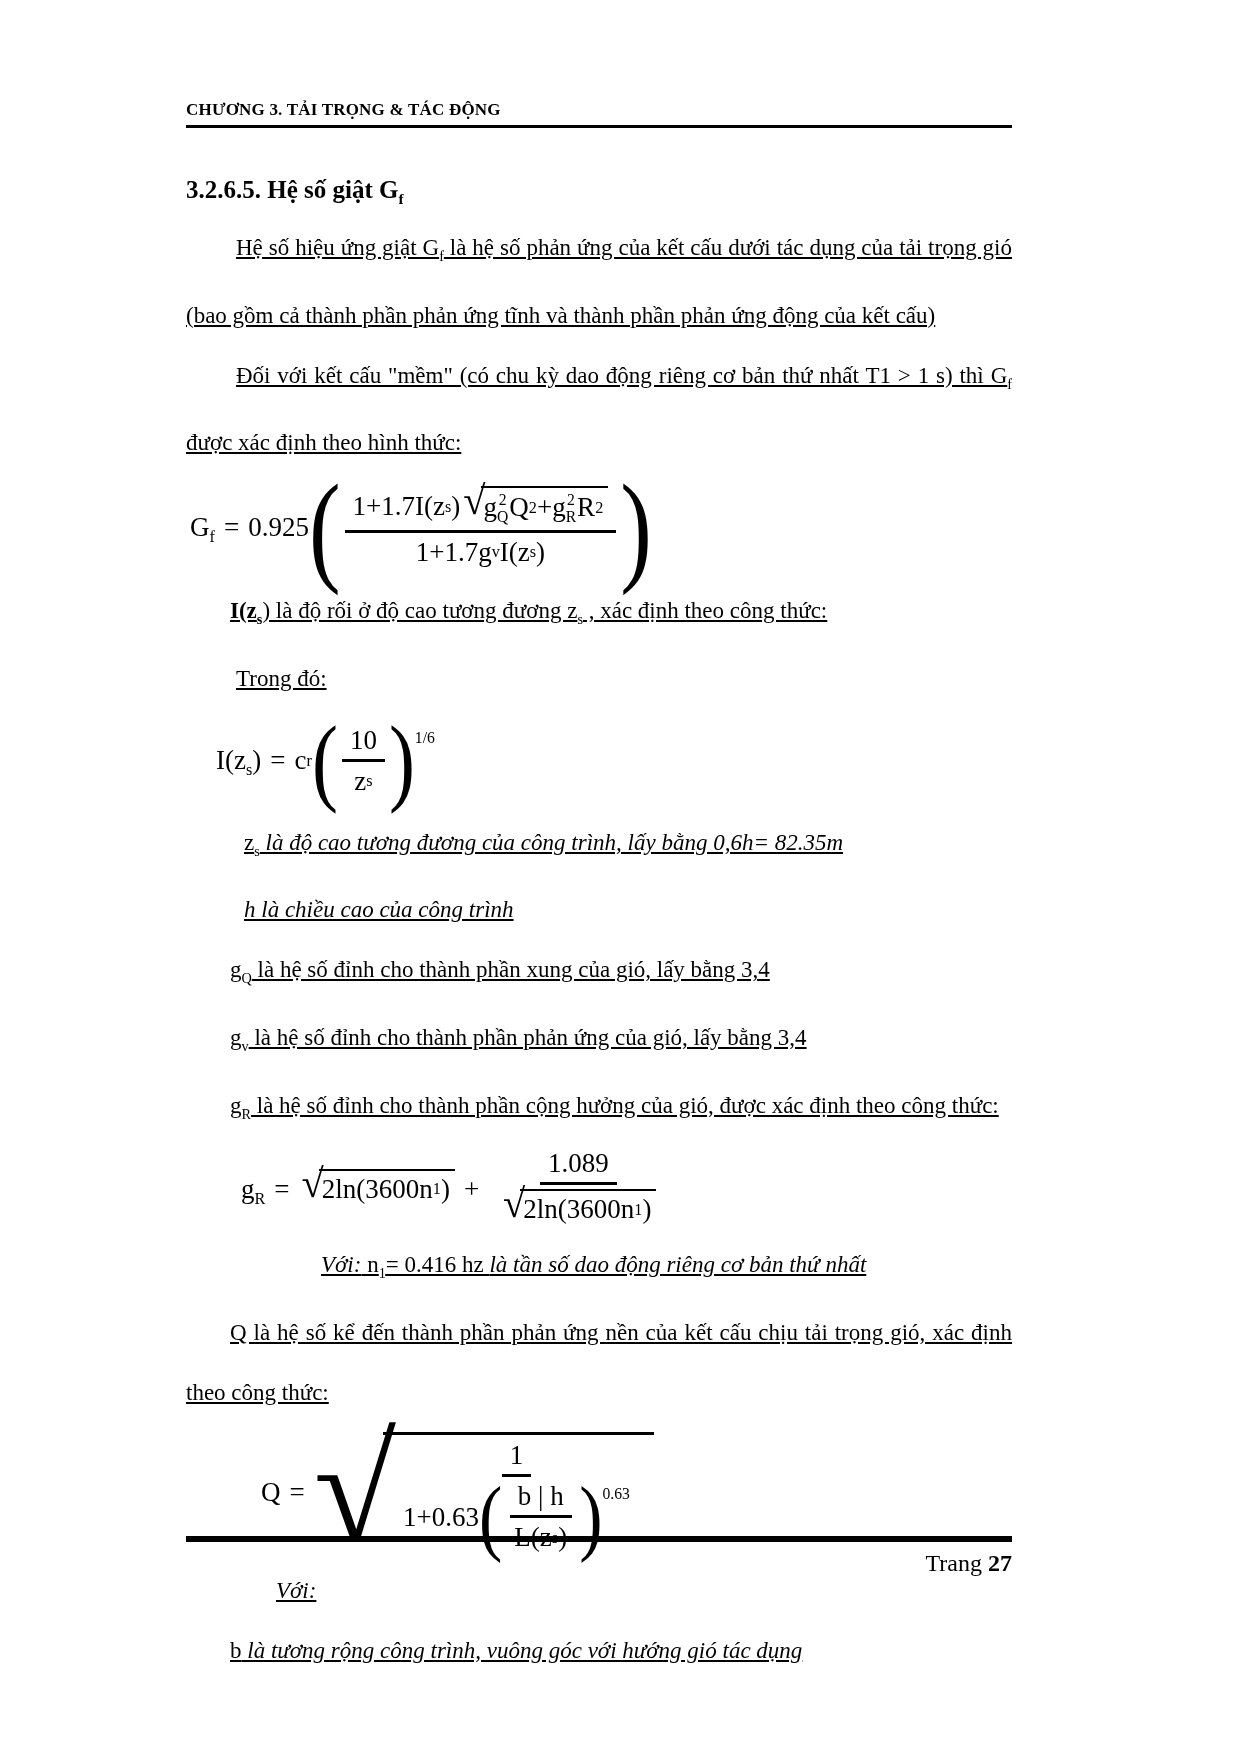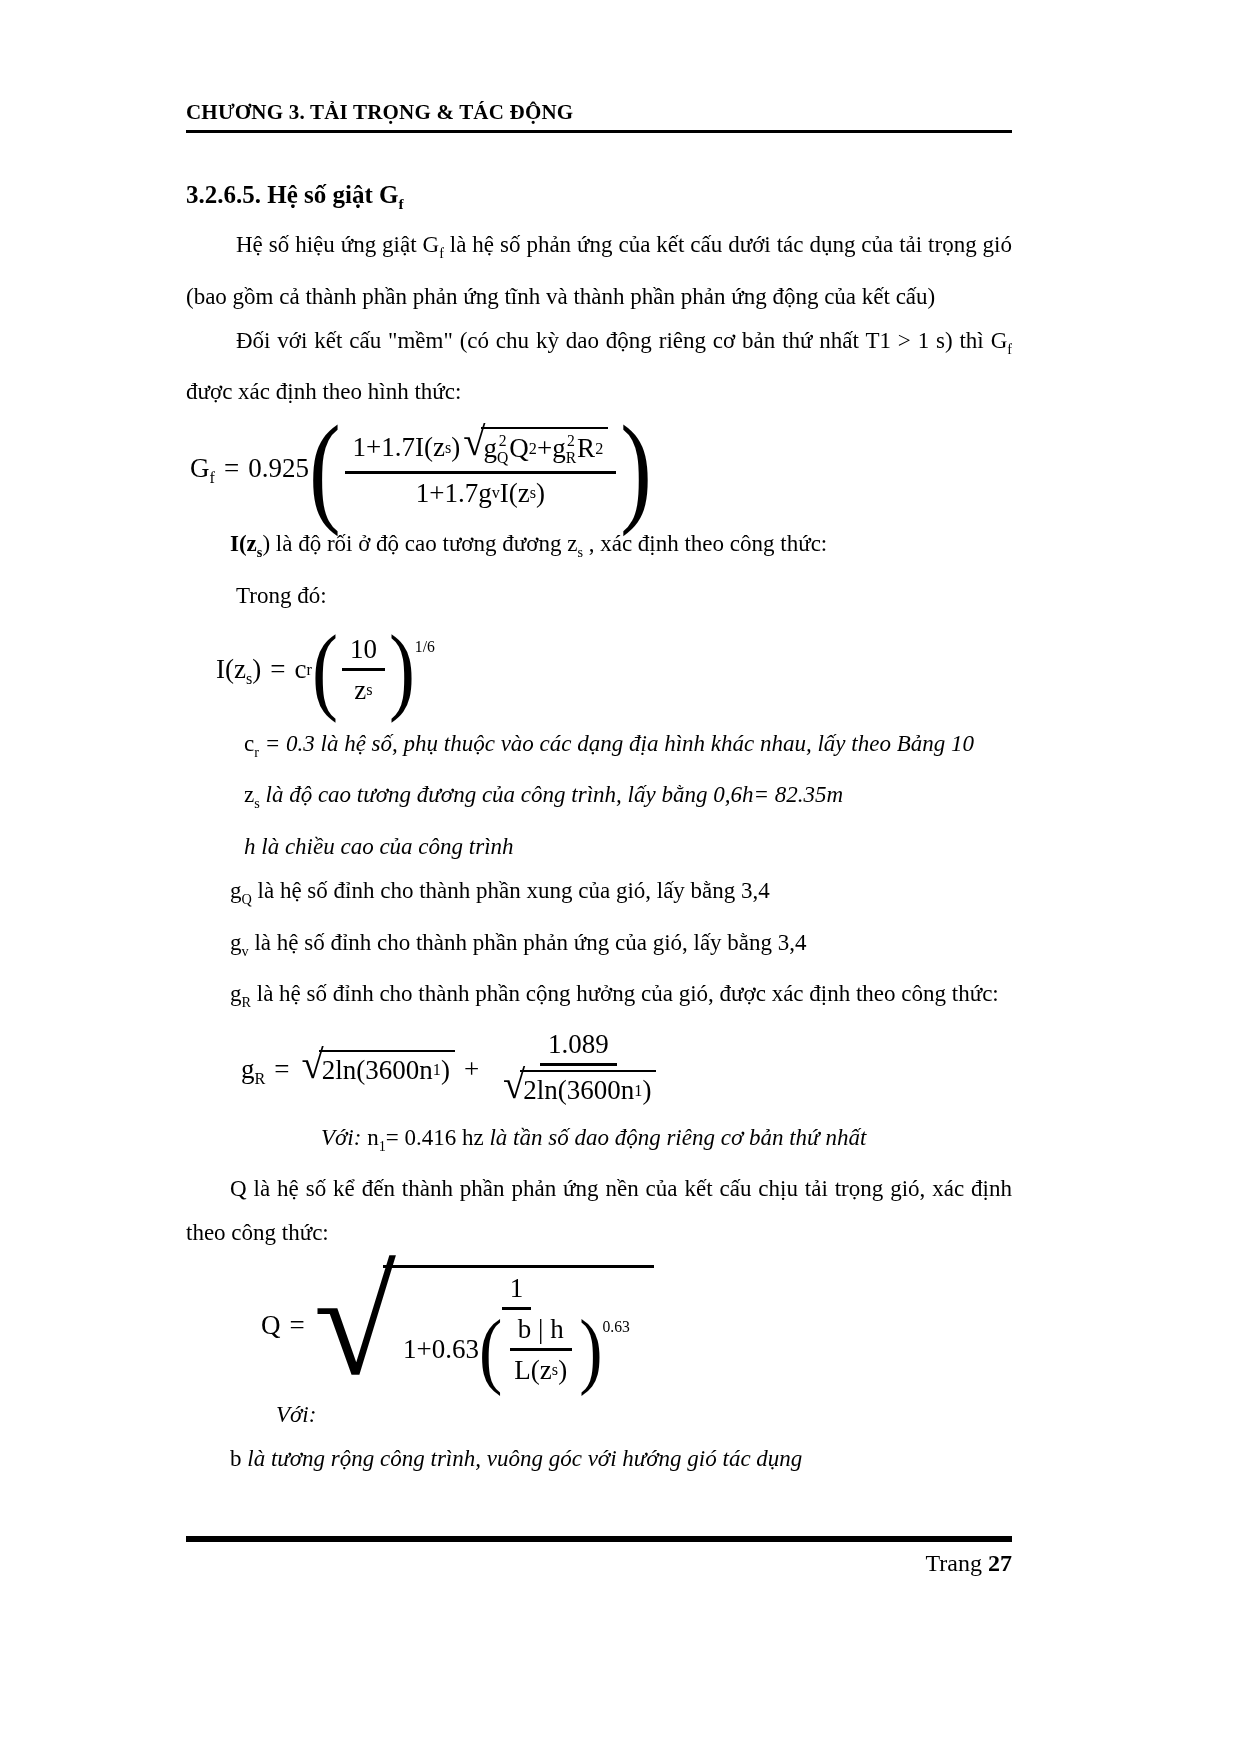--- a/index.html
+++ b/index.html
@@ -16,37 +16,38 @@
   }
   .content {
     padding: 100px 228px 0 186px;
   }
   
   .hdr {
     border-bottom: 3px solid #000;
     padding-bottom: 5px;
   }
   .hdr-title {
-    font-size: 21px;
+    font-size: 17px;
     font-weight: bold;
     letter-spacing: 0.2px;
     font-family: Liberation Serif, serif;
   }
   
   .sec-heading {
     margin-top: 48px;
     font-size: 25px;
     font-weight: bold;
   }
   .sec-heading sub { font-size: 0.62em; }
   
   .para {
     font-size: 23px;
-    line-height: 44px;
+    line-height: 60px;
     text-align: justify;
+    text-decoration: underline;
   }
   .para sub { font-size: 0.62em; }
   .ind50 { text-indent: 50px; }
   .ind58 { text-indent: 58px; }
   .ind44 { text-indent: 44px; }
   .pl58 { padding-left: 58px; text-align: left; }
   .pl44 { padding-left: 44px; text-align: left; }
   .pl90 { padding-left: 90px; text-align: left; }
   .pl135 { padding-left: 135px; text-align: left; }
   .mt10 { margin-top: 10px; }
@@ -203,21 +204,20 @@
         <span class="num">10</span>
         <span class="den">
             <span>z</span>
             <span class="fsub">s</span>
           </span>
       </span>
       <span class="bp bp-f2">)</span>
       <span class="exp">1/6</span>
     </div>
 
-    <p class="para ind58"><span>c</span><sub>r</sub><span class="it"> = 0.3 là hệ số, phụ thuộc vào các dạng địa hình khác nhau, lấy theo Bảng 10</span></p>
 
     <p class="para pl58"><span>z</span><sub>s</sub><span class="it"> là độ cao tương đương của công trình, lấy bằng 0,6h= 82.35m</span></p>
 
     <p class="para pl58 it"><span>h là chiều cao của công trình</span></p>
 
     <p class="para pl44"><span>g</span><sub>Q</sub><span> là hệ số đỉnh cho thành phần xung của gió, lấy bằng 3,4</span></p>
 
     <p class="para pl44"><span>g</span><sub>v</sub><span> là hệ số đỉnh cho thành phần phản ứng của gió, lấy bằng 3,4</span></p>
 
     <p class="para ind44"><span>g</span><sub>R</sub><span> là hệ số đỉnh cho thành phần cộng hưởng của gió, được xác định theo công thức:</span></p>

